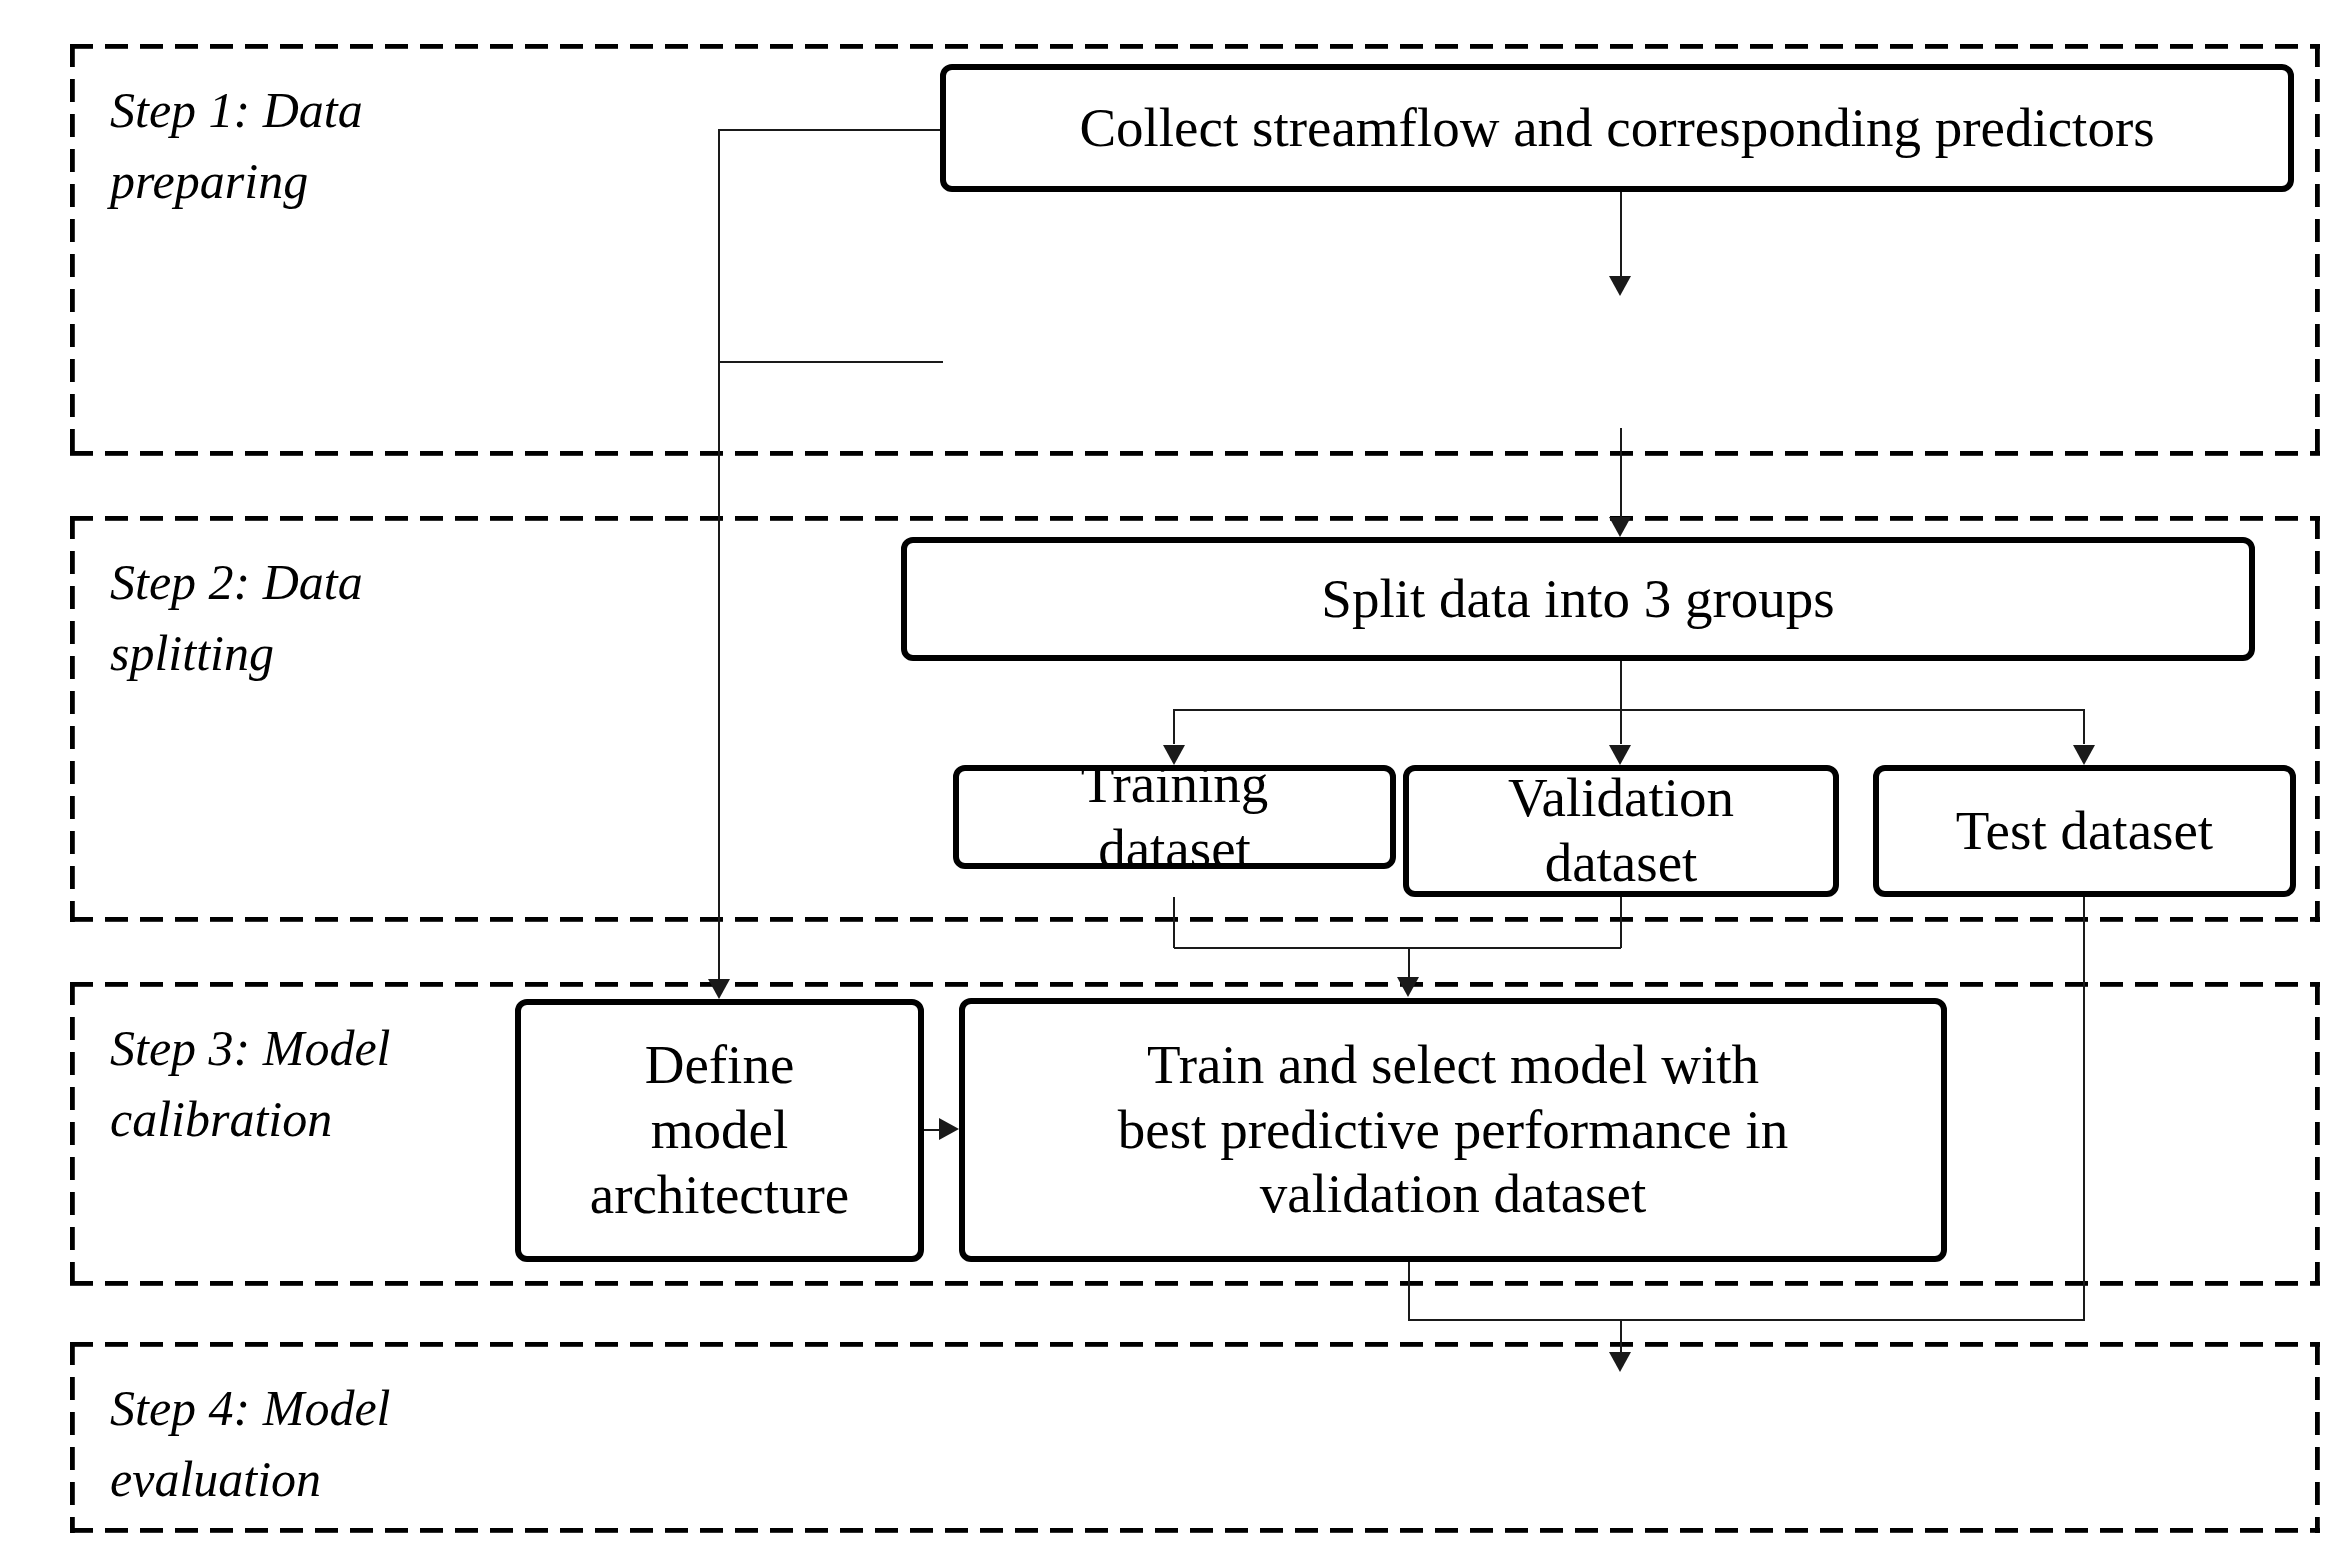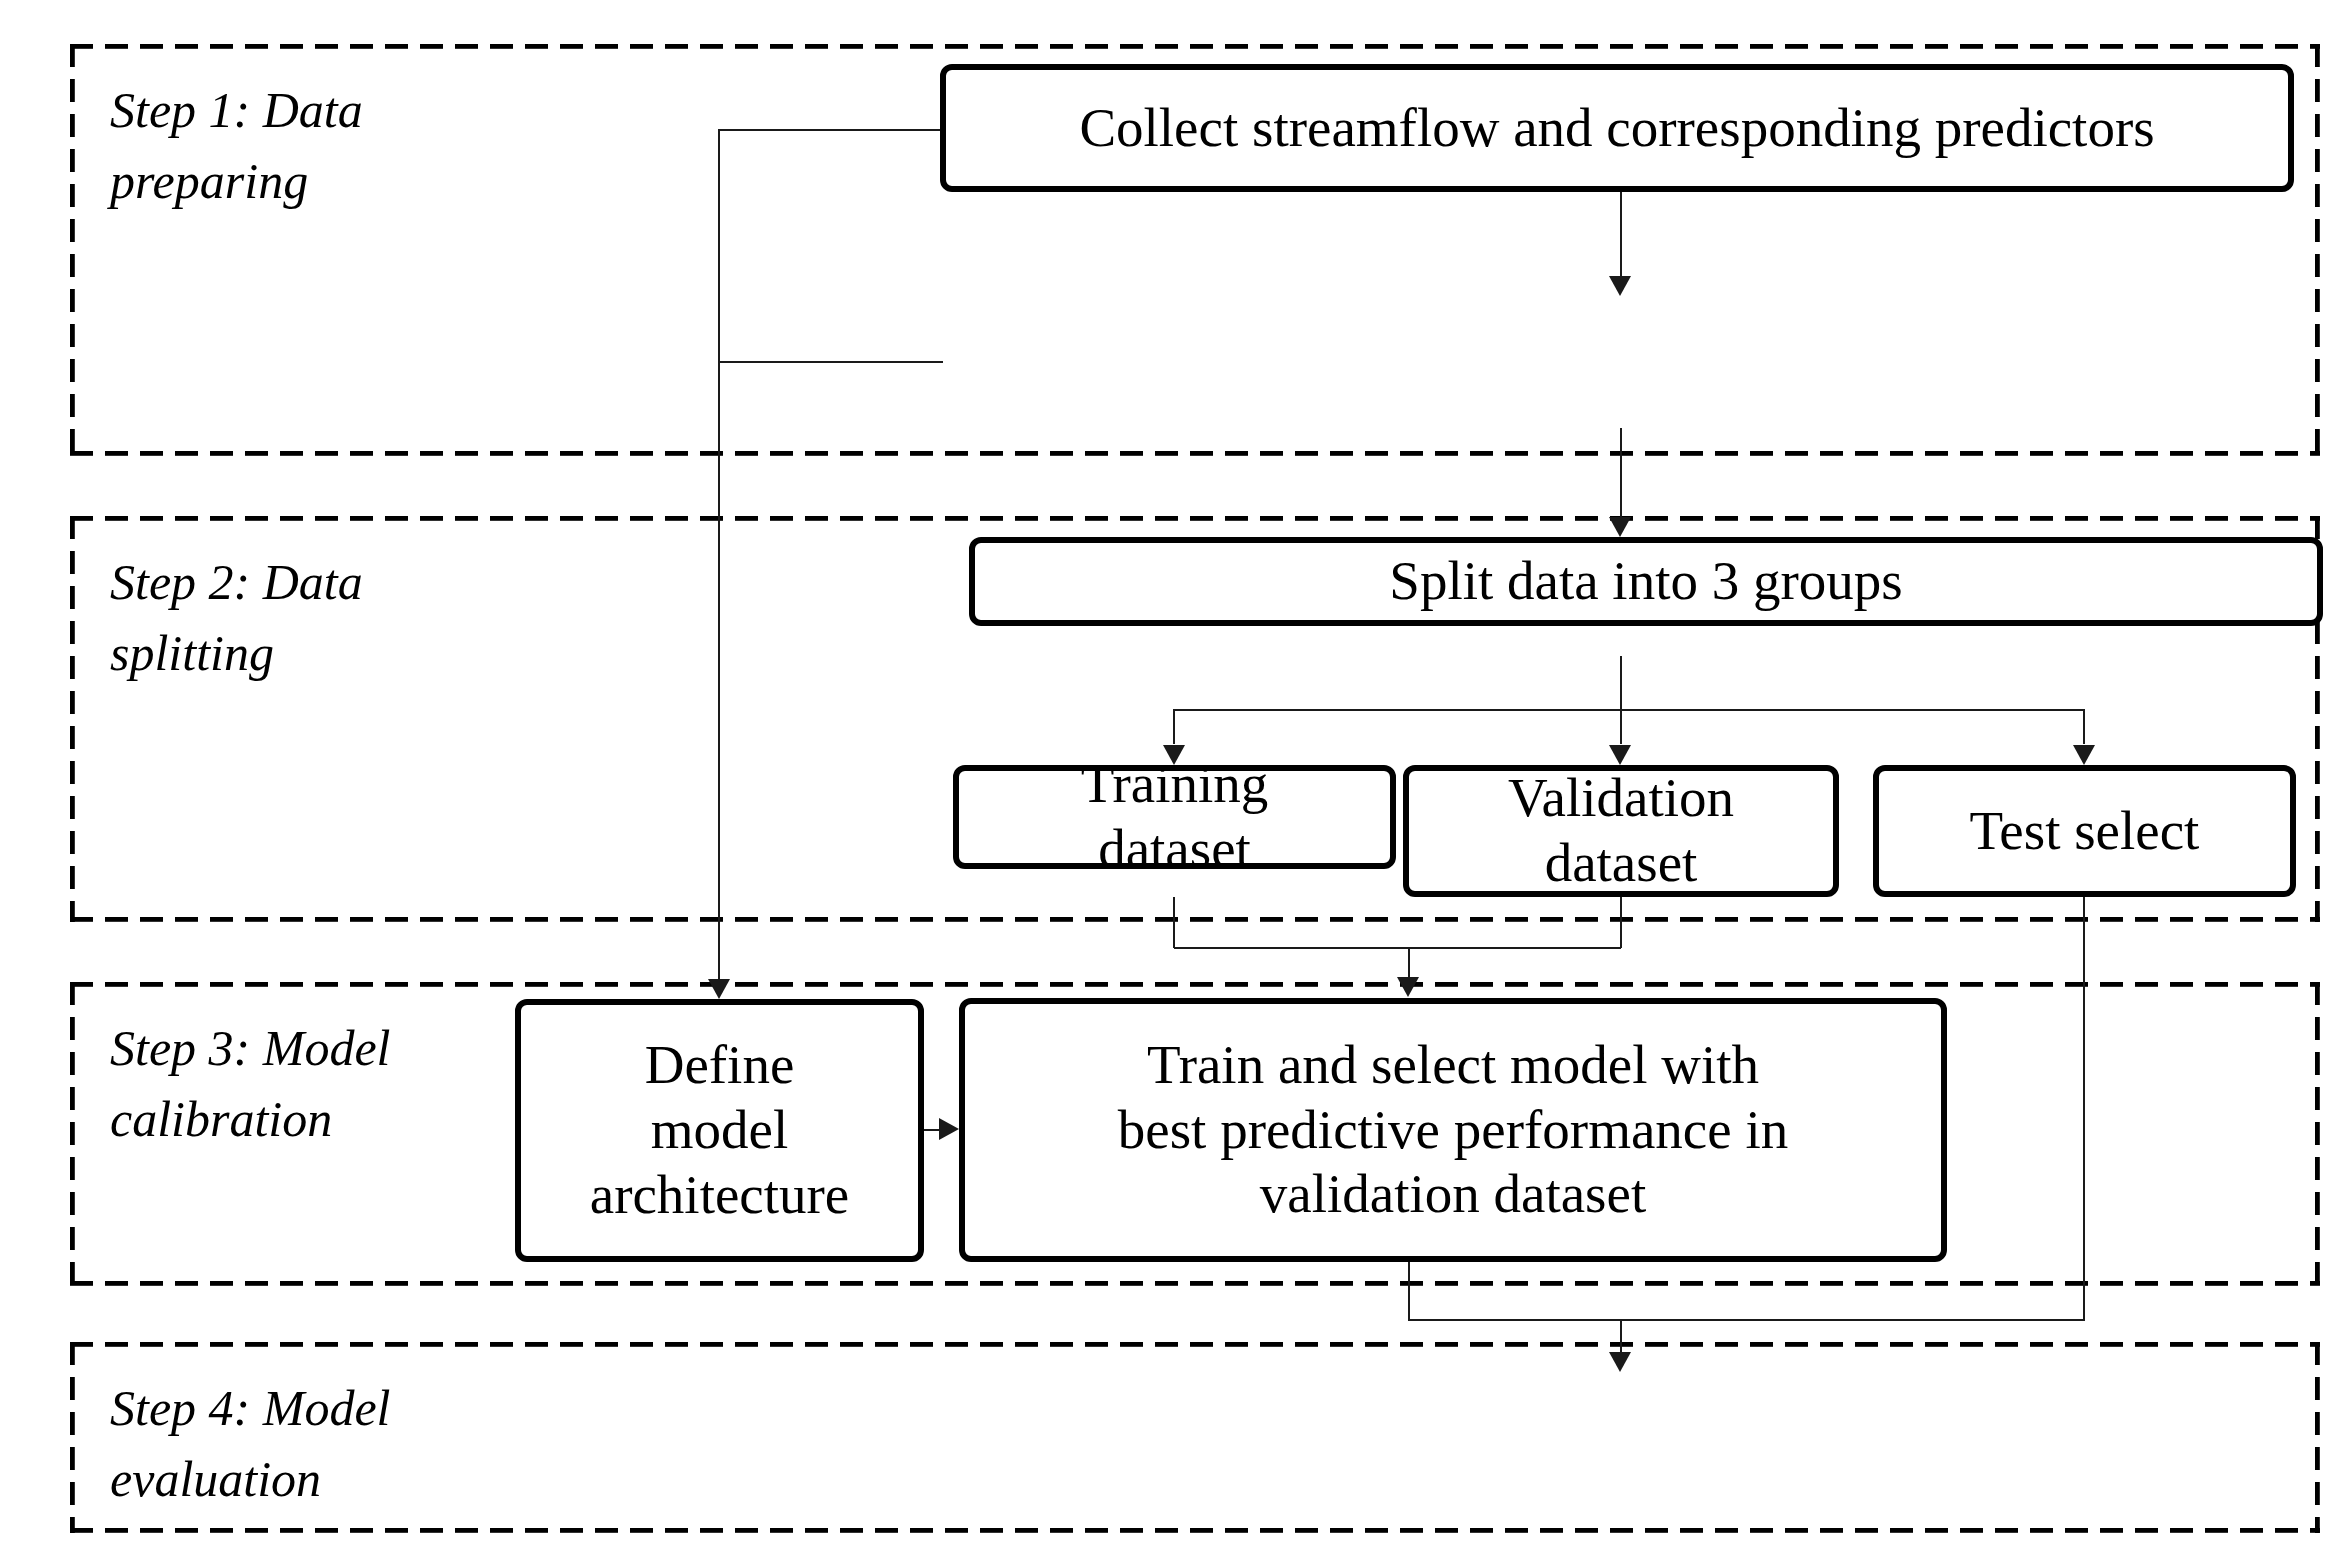--- a/index.html
+++ b/index.html
@@ -88,21 +88,21 @@
   .node{
     position:absolute;box-sizing:border-box;
     border:6.1px solid #000;border-radius:12px;background:#fff;
     display:flex;align-items:center;justify-content:center;
     text-align:center;white-space:pre-line;
     font-size:55px;line-height:1.18;
     padding:0 13.6px;
   }
   .bx-collect   {left:908px;top:64px;  width:1354px;height:128px;}
   .bx-select    {left:908px;top:297px; width:1354px;height:132px;}
-  .bx-split     {left:937px;top:537px; width:1354px;height:89px;}
+  .bx-split     {left:869px;top:537px; width:1354px;height:124px;}
   .bx-training  {left:921px;top:765px;width:443px; height:104px;}
   .bx-validation{left:1371px;top:765px;width:436px; height:132px;}
   .bx-test      {left:1841px;top:765px;width:423px; height:132px;}
   .bx-define    {left:483px; top:999px;width:409px; height:263px;text-align:center;}
   .bx-train     {left:927px;top:998px;width:988px;height:264px;}
   .bx-evaluate  {left:914px;top:1373px;width:1348px;height:126px;}
 </style>
 </head>
 <body>
 
@@ -154,21 +154,21 @@
   <div class="arr-down ar-7"></div>
   <div class="arr-down ar-8"></div>
   <div class="arr-right ar-9"></div>
 
   <div class="node bx-collect">Collect streamflow and corresponding predictors</div>
   <div class="node bx-split">Split data into 3 groups</div>
   <div class="node bx-training">Training
 dataset</div>
   <div class="node bx-validation">Validation
 dataset</div>
-  <div class="node bx-test">Test select</div>
+  <div class="node bx-test">Test dataset</div>
   <div class="node bx-define">Define
 model
 architecture</div>
   <div class="node bx-train">Train and select model with
 best predictive performance in
 validation dataset</div>
 
 </div>
 
 

